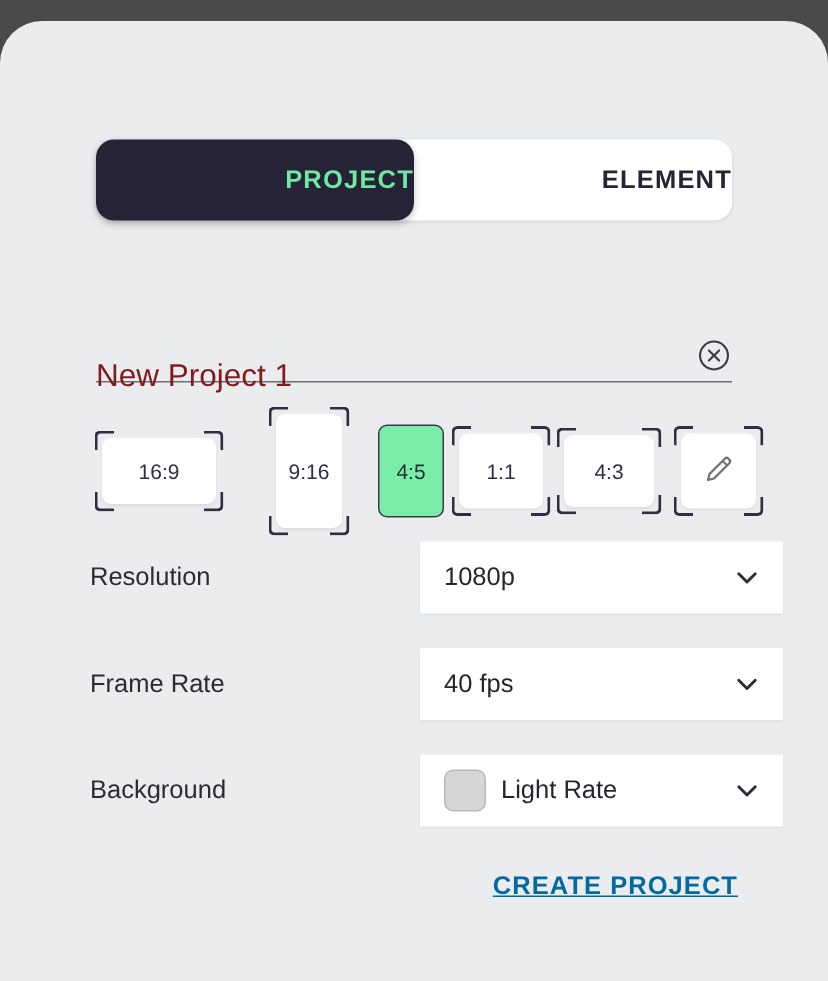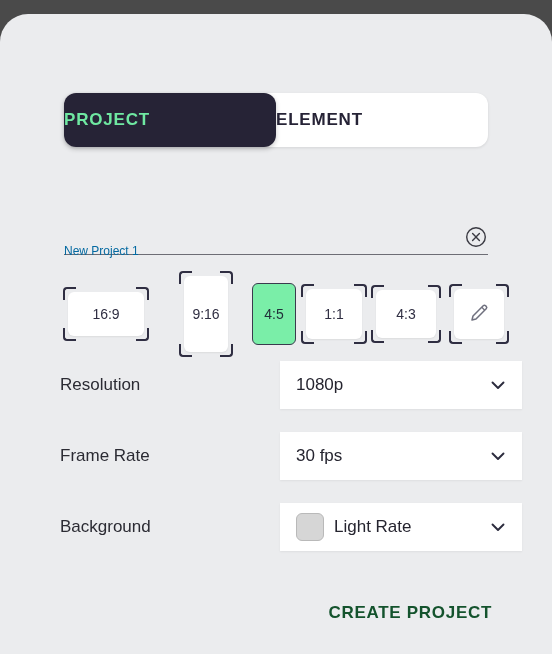--- a/index.html
+++ b/index.html
@@ -38,21 +38,21 @@
     box-shadow: 0 1px 3px rgba(0,0,0,0.10);
     display: flex;
     align-items: center;
     box-sizing: border-box;
   }
   .tab {
     flex: 1 1 0;
     height: 100%;
     display: flex;
     align-items: center;
-    justify-content: flex-start;
+    justify-content: flex-end;
     font-size: 17px;
     font-weight: bold;
     letter-spacing: 0.8px;
     color: #262336;
     border-radius: 12px;
     box-sizing: border-box;
     cursor: pointer;
     user-select: none;
   }
   .tab.active {
@@ -72,22 +72,22 @@
     box-sizing: border-box;
     display: flex;
     align-items: center;
   }
   #project-name-input {
     flex: 1 1 auto;
     border: none;
     outline: none;
     background: transparent;
     font-family: "Liberation Sans", sans-serif;
-    font-size: 12px;
-    color: #0369a1;
+    font-size: 21px;
+    color: #7f1d1d;
     padding: 0;
     height: 26px;
     margin-top: 28px;
   }
   #clear-icon {
     flex: 0 0 auto;
     width: 22px;
     height: 22px;
     margin-right: 1px;
     cursor: pointer;
@@ -192,30 +192,31 @@
     border: 1px solid #b9b9b9;
     border-radius: 6px;
     margin-right: 10px;
     box-sizing: border-box;
   }
 
   
   #create-project-button {
     position: absolute;
     right: 60px;
-    top: 589px;
+    top: 567px;
     font-size: 17px;
     font-weight: bold;
     letter-spacing: 0.7px;
-    color: #14532d;
+    color: #0369a1;
     background: none;
     border: none;
     padding: 0;
     font-family: "Liberation Sans", sans-serif;
     cursor: pointer;
+    text-decoration: underline;
   }
 </style>
 </head>
 <body>
 
 <div id="dialog-card">
 
   <div id="tab-bar">
     <div class="tab active">
       <span>PROJECT</span>
@@ -308,21 +309,21 @@
         <svg viewBox="0 0 20 20" width="20" height="20">
           <polyline points="4.5,7.5 10,13 15.5,7.5" fill="none" stroke="#2b2b3d" stroke-width="1.9" stroke-linecap="round" stroke-linejoin="round"></polyline>
         </svg>
       </span>
     </div>
   </div>
 
   <div class="setting-row" style="top:418px;">
     <div class="setting-label">Frame Rate</div>
     <div class="dropdown">
-      <span class="dropdown-value">30 fps</span>
+      <span class="dropdown-value">40 fps</span>
       <span class="chevron-down-icon">
         <svg viewBox="0 0 20 20" width="20" height="20">
           <polyline points="4.5,7.5 10,13 15.5,7.5" fill="none" stroke="#2b2b3d" stroke-width="1.9" stroke-linecap="round" stroke-linejoin="round"></polyline>
         </svg>
       </span>
     </div>
   </div>
 
   <div class="setting-row" style="top:489px;">
     <div class="setting-label">Background</div>

